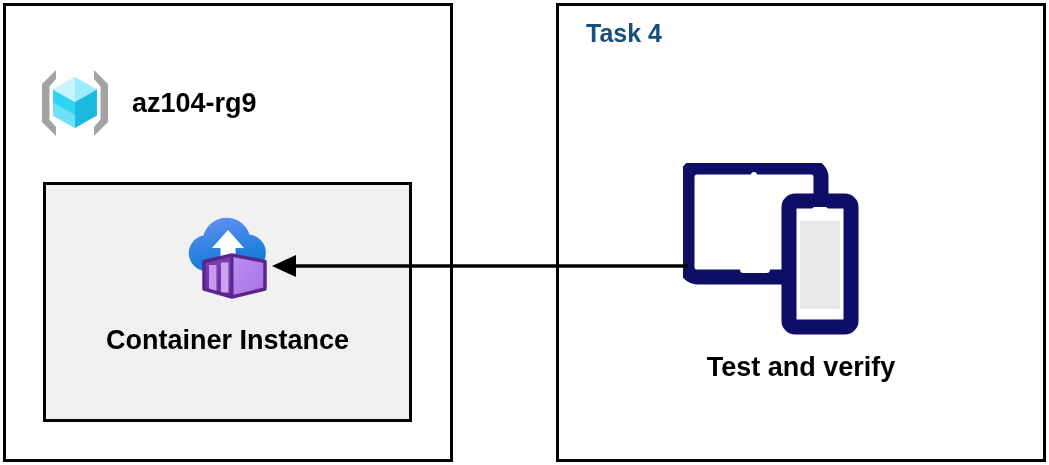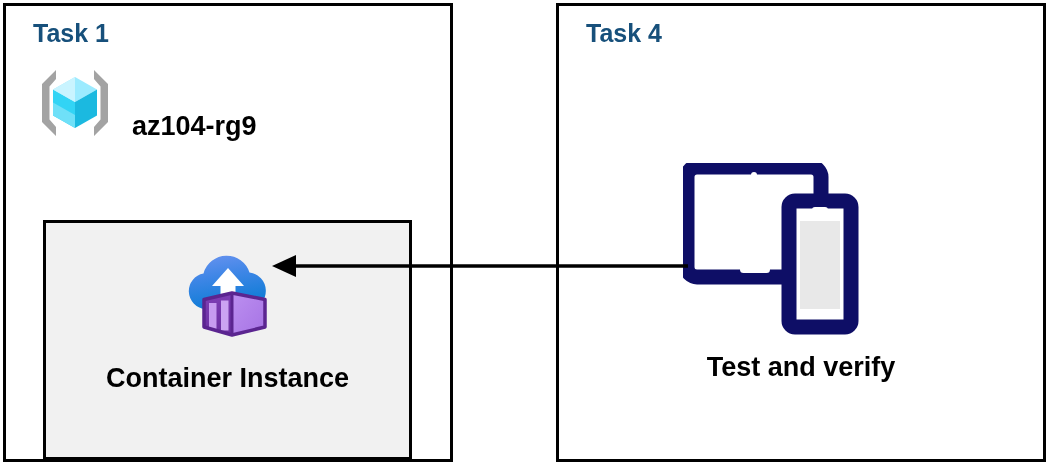--- a/index.html
+++ b/index.html
@@ -52,21 +52,21 @@
     letter-spacing: 0px;
     white-space: nowrap;
   }
 
   
   #rg-row {
     position: absolute;
     left: 30px;
     top: 58px;
     display: flex;
-    align-items: flex-end;
+    align-items: center;
     gap: 18px;
   }
   #rg-icon {
     width: 78px;
     height: 78px;
     display: block;
   }
   #rg-label {
     font-size: 27px;
     font-weight: bold;
@@ -77,21 +77,20 @@
   
   #container-card {
     position: absolute;
     left: 37px;
     top: 176px;
     width: 369px;
     height: 240px;
     background: #F1F1F1;
     border: 3px solid #000000;
     box-sizing: border-box;
-    margin-top: 38px;
   }
   #aci-icon {
     position: absolute;
     left: 50%;
     transform: translateX(-50%);
     top: 20px;
     width: 104px;
     height: 96px;
     display: block;
   }
@@ -138,21 +137,20 @@
     display: block;
   }
 </style>
 </head>
 <body>
 
 <div id="canvas">
 
   <div class="panel" id="panel-task1">
 
-    <div class="panel-title">Task 1</div>
 
     <div id="rg-row">
       <svg id="rg-icon" viewBox="0 0 78 78">
 
         <path d="M20 6 L6 20 L6 58 L20 72 L20 63 L13.5 55.5 L13.5 22.5 L20 15 Z" fill="#A3A3A3"></path>
 
         <path d="M58 6 L72 20 L72 58 L58 72 L58 63 L64.5 55.5 L64.5 22.5 L58 15 Z" fill="#A3A3A3"></path>
 
         <path d="M39 13 L61 25.5 L39 38 L17 25.5 Z" fill="#9CEBFF"></path>
 

